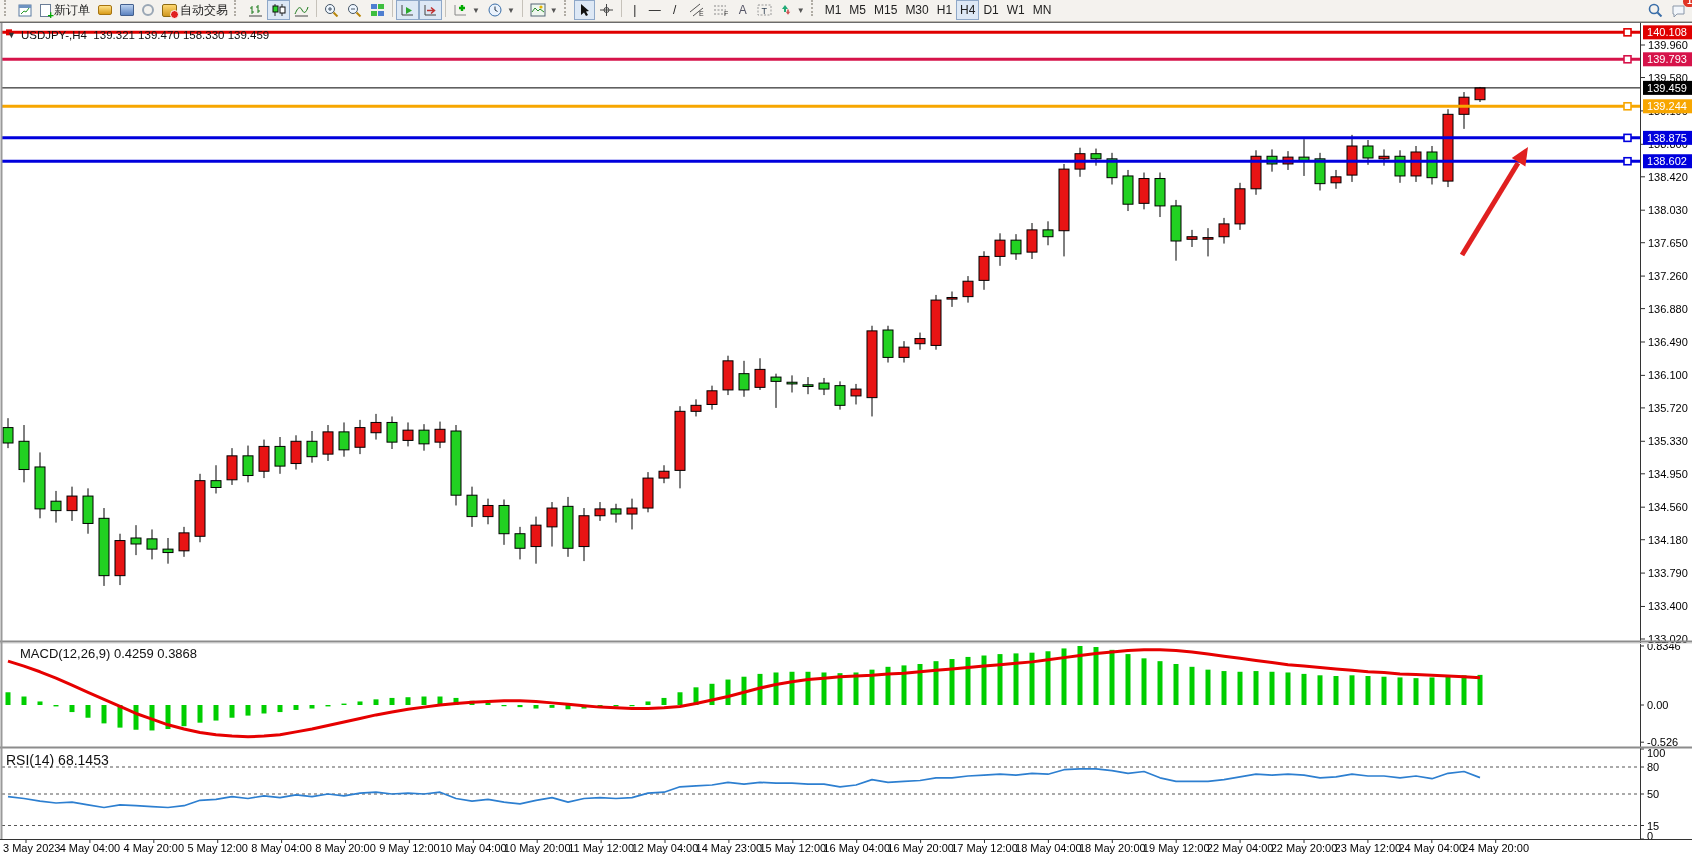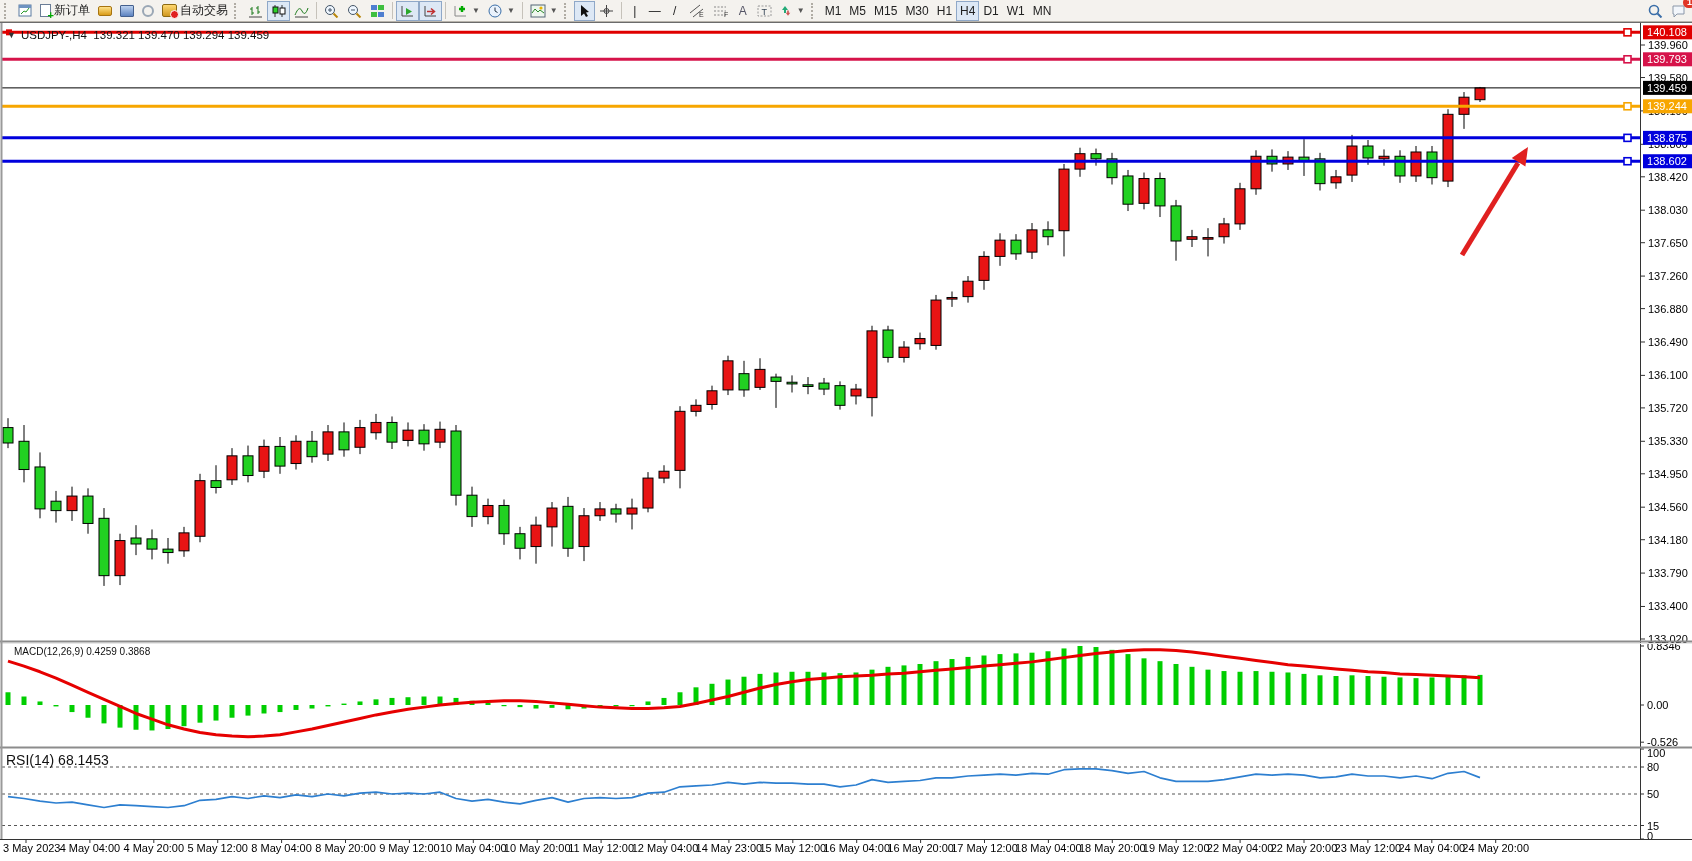--- a/index.html
+++ b/index.html
@@ -1,18 +1,18 @@
 <!DOCTYPE html>
 <html><head>
 <meta charset="utf-8">
 <style>
   html,body{margin:0;padding:0;background:#d4d0c8;width:1692px;height:861px;overflow:hidden;
             font-family:"Liberation Sans",sans-serif;-webkit-font-smoothing:antialiased;}
   .toolbar{position:absolute;left:0;top:0;width:1692px;height:22px;background:#f4f2ee;
-           border-bottom:1px solid #b8b4ac;display:flex;align-items:center;padding:0 2px;box-sizing:border-box;}
+           border-bottom:1px solid #b8b4ac;display:flex;align-items:flex-start;padding:0 2px;box-sizing:border-box;}
   .tb-btn{height:20px;min-width:20px;border:1px solid transparent;background:transparent;display:flex;
           align-items:center;justify-content:center;gap:3px;padding:0 3px;font:12px "Liberation Sans",sans-serif;
           color:#222;cursor:default;box-sizing:border-box;}
   .tb-btn.pressed{border:1px solid #8fa8c8;background:#dde8f5;}
   .tb-sep{width:1px;height:17px;background:#c6c2ba;margin:0 3px;flex:0 0 auto;}
   .tb-handle{width:4px;height:16px;border-left:2px dotted #b0aca4;margin:0 4px 0 2px;flex:0 0 auto;}
   .tb-spacer{flex:1;}
   .dd{font-size:8px;color:#555;margin-left:1px;}
   .glyph{font-size:12px;line-height:1;}
   .doc-ico{position:relative;width:11px;height:13px;background:#fff;border:1px solid #6a7d96;box-sizing:border-box;}
@@ -634,23 +634,23 @@
       <text x="1667" y="118.86515000000068" font-size="11" fill="#fff" text-anchor="middle">138.875</text>
       <rect x="1643" y="131.23122000000035" width="49" height="14" fill="#0000dd"></rect>
       <text x="1667" y="142.23122000000035" font-size="11" fill="#fff" text-anchor="middle">138.602</text>
       <rect x="1643" y="57.88059000000041" width="49" height="14" fill="#000"></rect>
       <text x="1667" y="68.88059000000041" font-size="11" fill="#fff" text-anchor="middle">139.459</text>
       <line x1="1462" y1="232" x2="1518" y2="140" stroke="#e02020" stroke-width="5"></line>
       <polygon points="1528,124 1525.4,143.5 1511.8,135.1" fill="#e02020"></polygon>
     </svg>
   <div class="overlay" id="title-overlay">
     <span class="tri">▼</span>
-    <span>USDJPY-,H4  139.321 139.470 139.294 139.459</span>
+    <span>USDJPY-,H4  139.321 139.470 158.330 139.459</span>
   </div>
-  <div class="overlay" style="left:14px;top:623px;font-size:10px">MACD(12,26,9) 0.4259 0.3868</div>
+  <div class="overlay" style="left:20px;top:623px;font-size:13px">MACD(12,26,9) 0.4259 0.3868</div>
   <div class="overlay" style="left:6px;top:729px;font-size:14px">RSI(14) 68.1453</div>
   
   <div class="hotzone" style="left:0;top:0;width:1640px;height:618px"></div>
   <div class="hotzone" style="left:0;top:621px;width:1640px;height:104px"></div>
   <div class="hotzone" style="left:0;top:726px;width:1640px;height:90px"></div>
   <div class="hotzone" style="left:1640px;top:0;width:52px;height:816px"></div>
   <div class="hotzone" style="left:0;top:816px;width:1692px;height:23px"></div>
 </div>
 
 </body></html>

